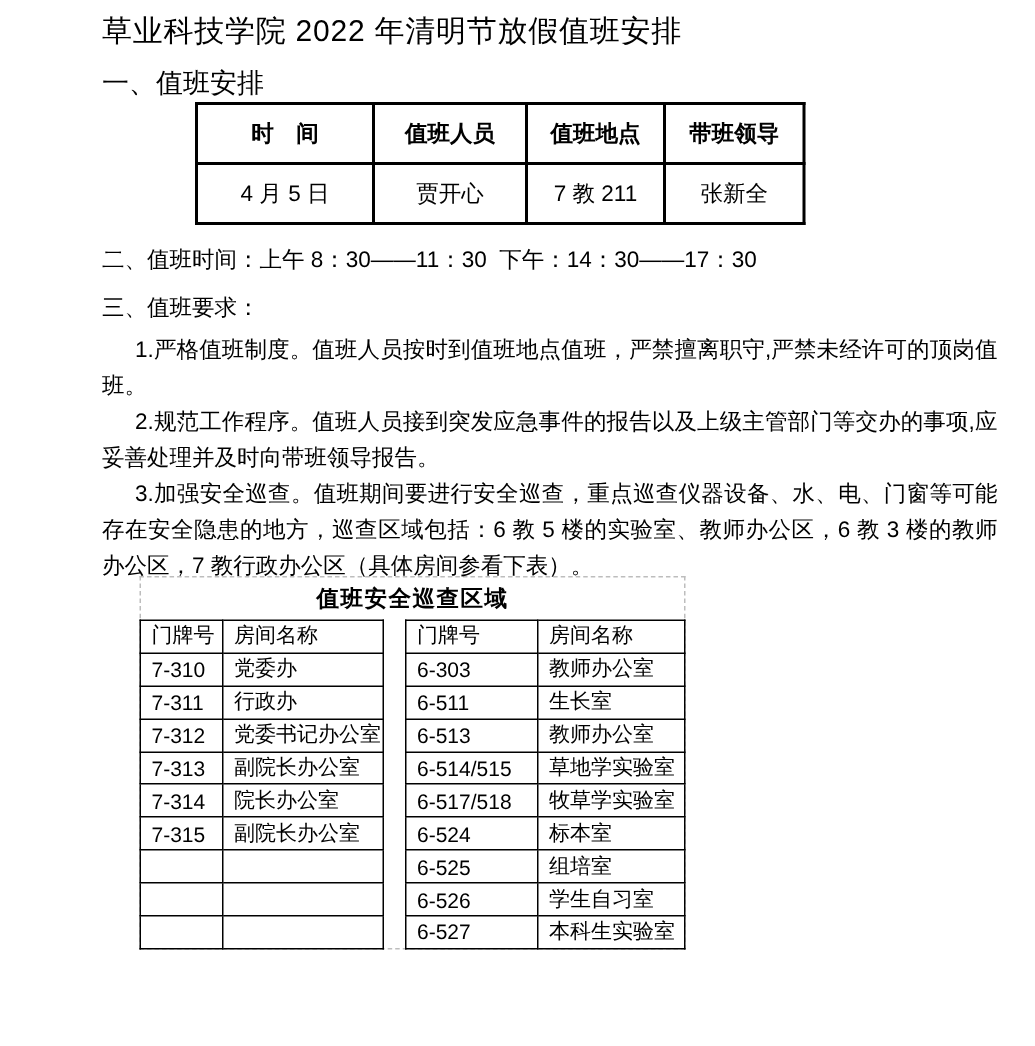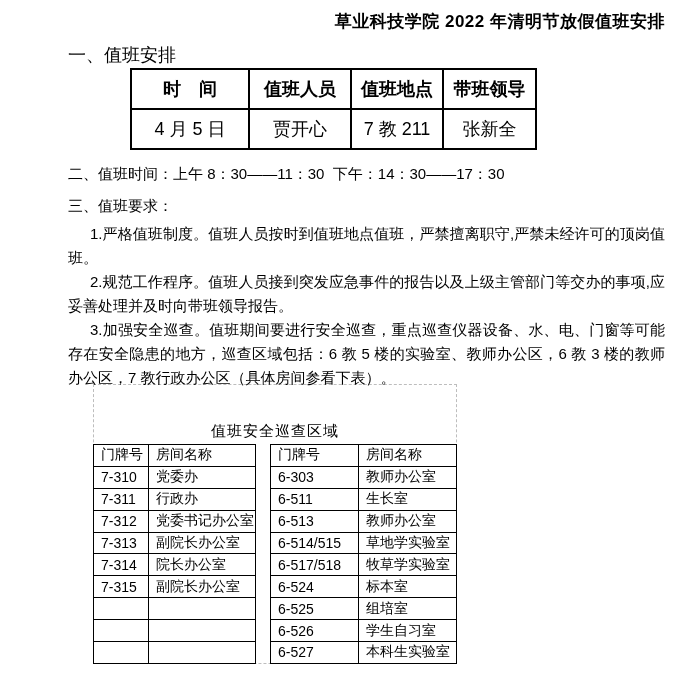--- a/index.html
+++ b/index.html
@@ -8,24 +8,24 @@
     width: 690px; height: 697px;
     background: #ffffff;
     color: #000000;
     font-family: "Liberation Sans", "DejaVu Sans", sans-serif;
     overflow: hidden;
   }
   .page { position: relative; width: 690px; height: 697px; background:#fff; }
 
   .doc-title {
     margin: 10px 25px 0 68px;
-    text-align: right;
-    font-size: 17px;
+    text-align: left;
+    font-size: 20px;
     line-height: 23px;
-    font-weight: bold;
+    font-weight: normal;
     letter-spacing: 0.5px;
     white-space: pre-wrap;
   }
   .heading {
     margin: 12px 25px 0 68px;
     font-size: 18px;
     line-height: 20px;
     white-space: pre-wrap;
   }
 
@@ -34,21 +34,21 @@
     margin: 3px 0 0 130px;
     width: 405px;
     border-collapse: collapse;
     table-layout: fixed;
   }
   table.duty th, table.duty td {
     border: 2px solid #000;
     height: 40px;
     text-align: center;
     vertical-align: middle;
-    font-size: 18px;
+    font-size: 15px;
     padding: 0;
     white-space: pre-wrap;
   }
   table.duty th { font-weight: bold; }
   .dc1 { width: 118px; } .dc2 { width: 102px; } .dc3 { width: 92px; } .dc4 { width: 93px; }
 
   .line {
     margin: 8px 25px 0 68px;
     font-size: 15px;
     line-height: 32px;
@@ -66,25 +66,24 @@
   
   .patrol {
     margin: -6px 0 0 93px;
     width: 364px;
     border: 1px dashed #bdbdbd;
     background: #fff;
   }
   .patrol-title {
     text-align: center;
     font-size: 15px;
-    font-weight: normal;
+    font-weight: bold;
     line-height: 19px;
     padding: 5px 0 4px 0;
     letter-spacing: 1px;
-    margin-top: 31px;
   }
   .patrol-tables {
     display: flex;
     justify-content: space-between;
     align-items: stretch;
   }
   table.rooms {
     border-collapse: collapse;
     table-layout: fixed;
   }

